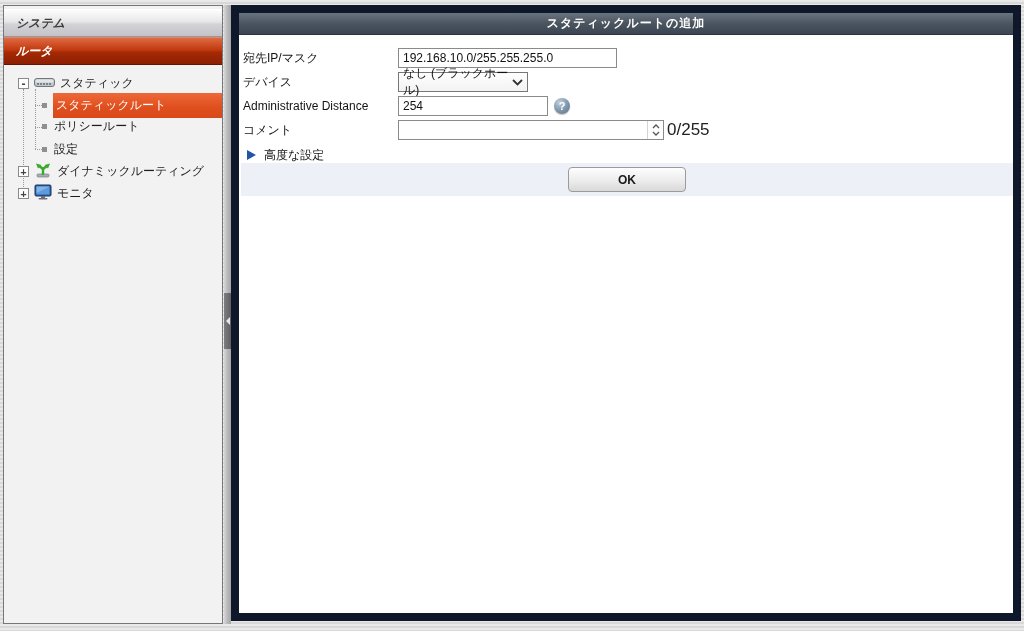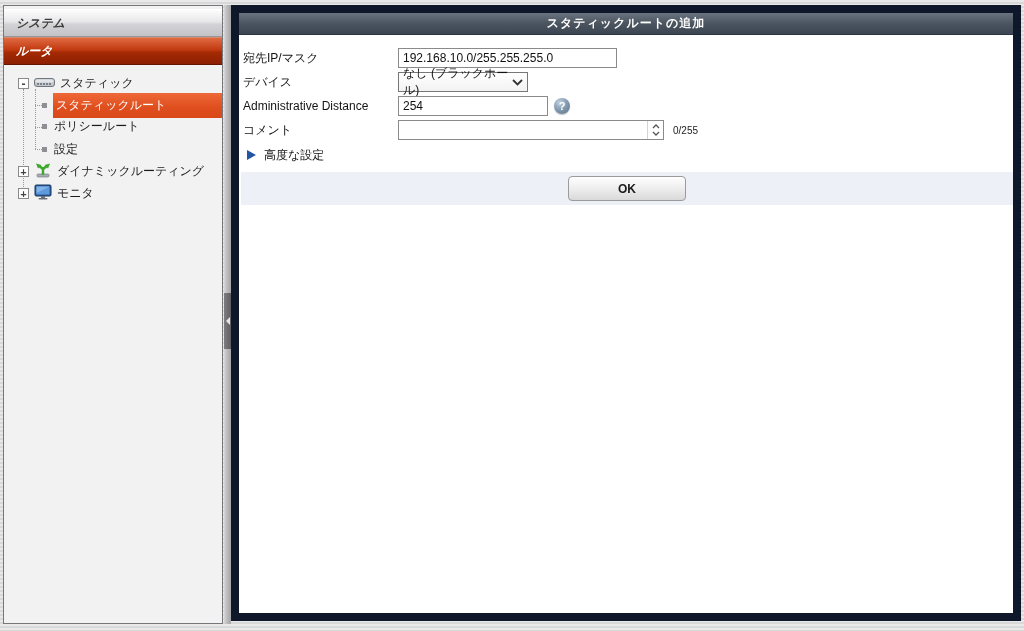--- a/index.html
+++ b/index.html
@@ -82,31 +82,31 @@
   }
   .comment-wrap{
     width:266px;height:20px;box-sizing:border-box;border:1px solid #8a8a8a;background:#fff;
     display:flex;align-items:stretch;
   }
   .comment-wrap input{border:none;flex:1;min-width:0;font-family:inherit;font-size:12px;padding:0 3px;outline:none;}
   .spin{
     width:15px;border-left:1px solid #d4d4d4;display:flex;flex-direction:column;
     align-items:center;justify-content:center;gap:2px;background:#fff;cursor:pointer;
   }
-  .counter{margin-left:9px;font-size:10px;color:#222;}
+  .counter{margin-left:3px;font-size:17px;color:#222;}
   .help-icon{
     width:16px;height:16px;border-radius:50%;margin-left:6px;cursor:pointer;
     background:radial-gradient(circle at 35% 28%,#c0d0df,#7c93a9 55%,#5a7289);
     color:#fff;font-size:11px;font-weight:bold;line-height:16px;text-align:center;
     box-shadow:0 1px 1px rgba(0,0,0,.25);
   }
   .advanced{display:flex;align-items:center;gap:8px;margin:7px 12px 0 6px;height:16px;cursor:pointer;}
   .tri{width:0;height:0;border-left:9px solid #2355a6;border-top:5px solid transparent;border-bottom:5px solid transparent;}
   .btnbar{
-    margin-top:9px;height:33px;background:#edf1f7;
+    height:33px;background:#edf1f7;
     display:flex;align-items:center;justify-content:center;gap:0;
   }
   .btn{
     min-width:118px;height:25px;box-sizing:border-box;border:1px solid #9b9b9b;border-radius:4px;
     background:linear-gradient(180deg,#fefefe,#ececec 55%,#d9d9d9);
     font-size:12px;font-weight:bold;color:#1a1a1a;cursor:pointer;
     display:flex;align-items:center;justify-content:center;
   }
 </style>
 </head>

